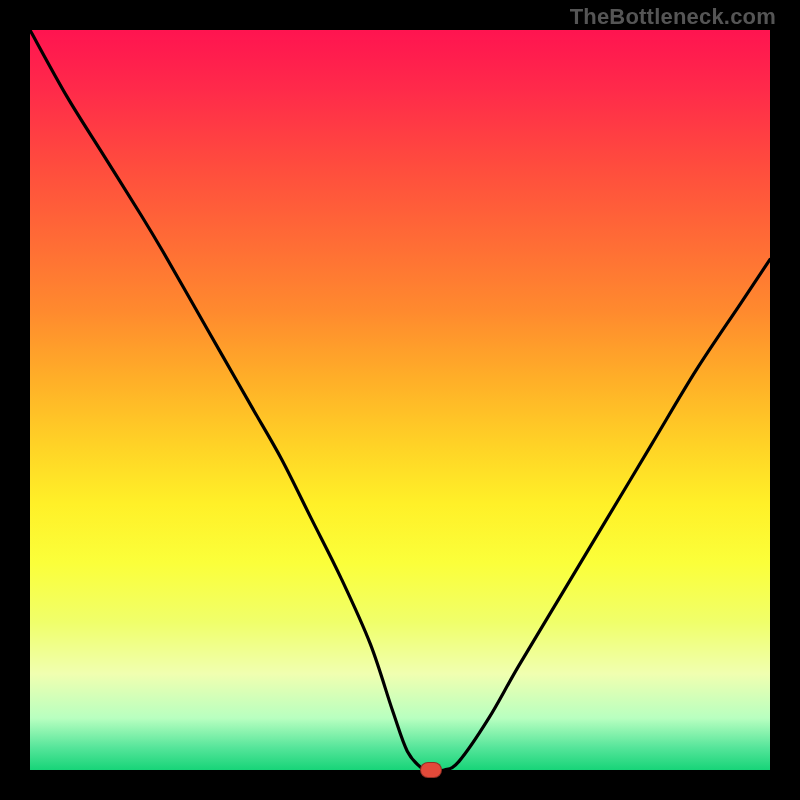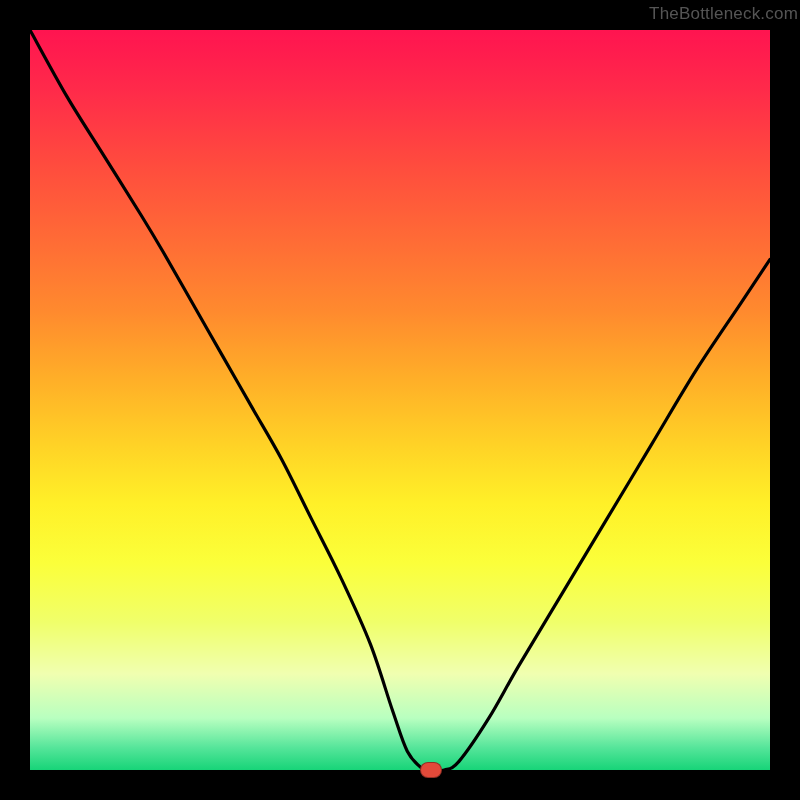--- a/index.html
+++ b/index.html
@@ -38,24 +38,24 @@
       #f0ff6a 80%,
       #f0ffb0 87%,
       #b8ffc0 93%,
       #55e59a 97%,
       #17d478 100%
     );
   }
   .watermark {
     position: absolute;
     top: 4px;
-    right: 2px;
+    right: 24px;
     color: #555;
-    font-size: 17px;
-    font-weight: 400;
+    font-size: 22px;
+    font-weight: 700;
     letter-spacing: 0.2px;
     user-select: none;
   }
   svg.curve {
     position: absolute;
     left: 0;
     top: 0;
     width: 740px;
     height: 740px;
     overflow: visible;

